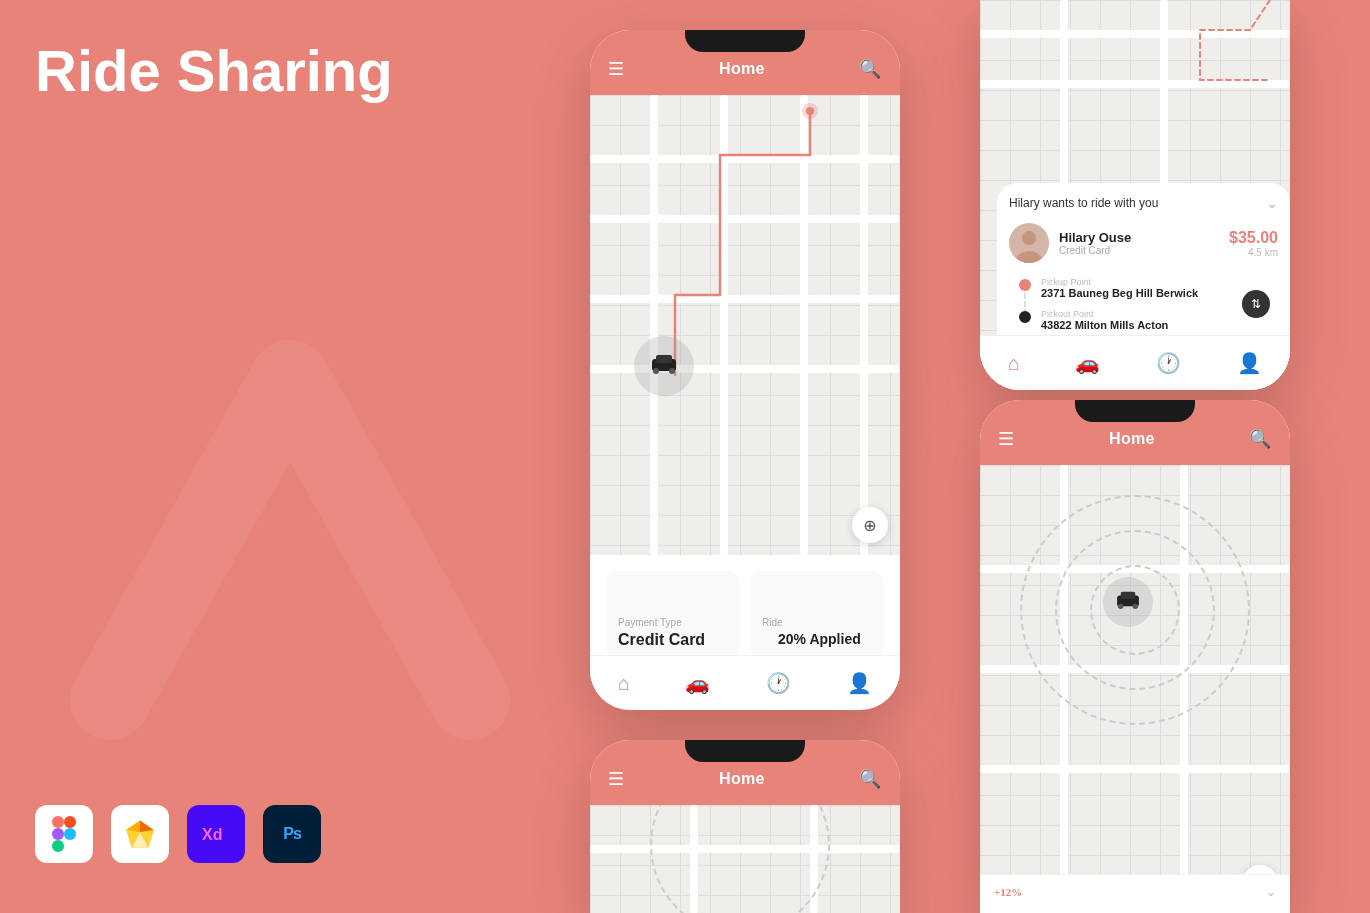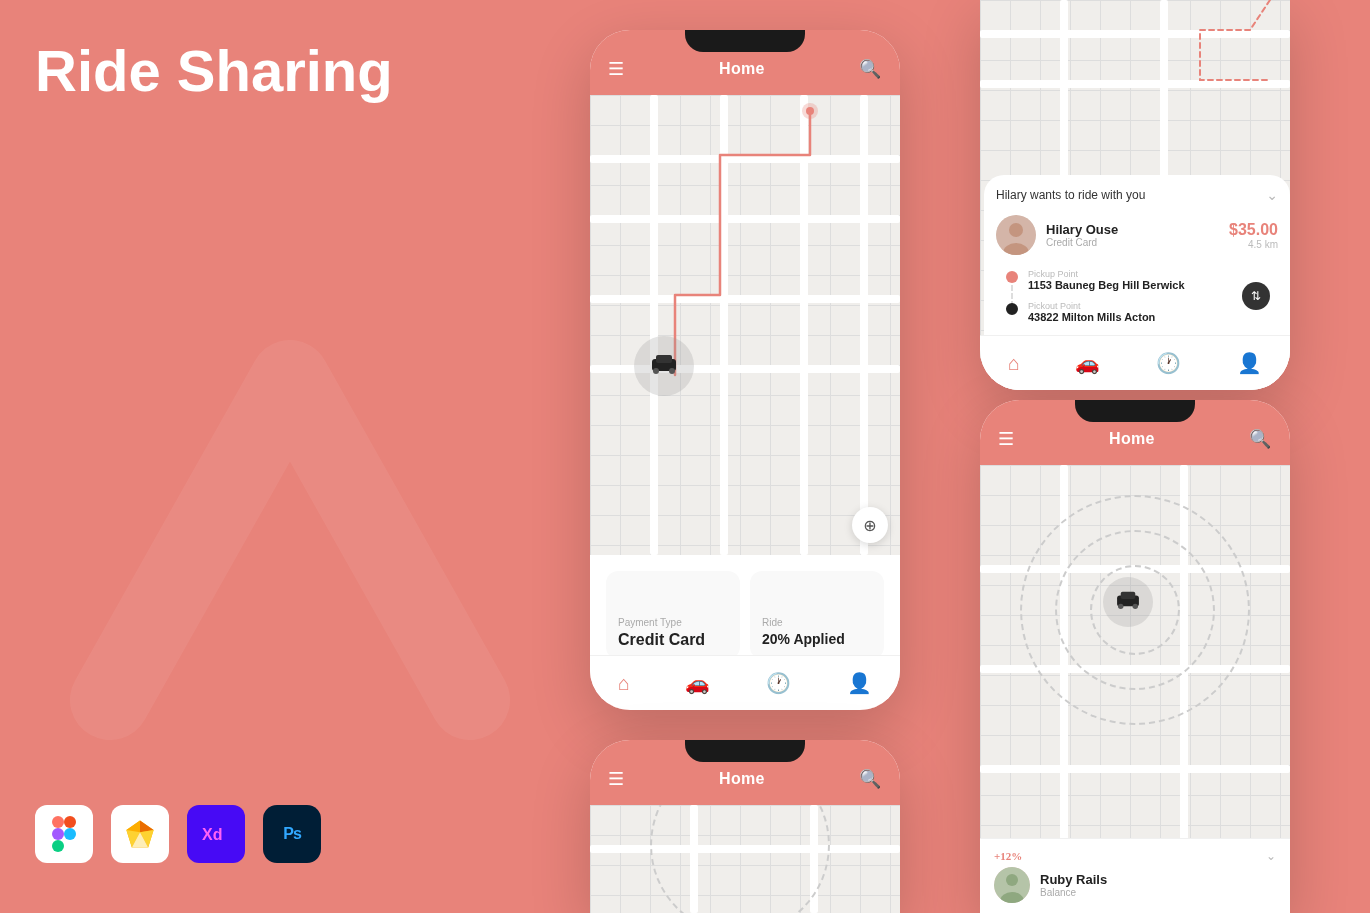--- a/index.html
+++ b/index.html
@@ -40,21 +40,21 @@
       height: 58px;
       border-radius: 12px;
       display: flex;
       align-items: center;
       justify-content: center;
       font-size: 28px;
     }
     .tool-icon.figma { background: #fff; }
     .tool-icon.sketch { background: #fff; }
     .tool-icon.xd { background: #470AF5; color: #ff61f6; }
-    .tool-icon.ps { background: #001E36; color: #31A8FF; font-size: 18px; font-weight: bold; border-radius: 14px; }
+    .tool-icon.ps { background: #001E36; color: #31A8FF; font-size: 18px; font-weight: bold; }
 
     
     .bg-arrow {
       position: absolute;
       left: 50px;
       top: 280px;
       width: 480px;
       height: 480px;
       opacity: 0.12;
     }
@@ -463,21 +463,21 @@
   </div>
 
   <div class="bottom-panel" style="bottom:50px; height:105px;">
     <div class="payment-row">
       <div class="payment-box">
         <div class="payment-label">Payment Type</div>
         <div class="payment-value">Credit Card</div>
       </div>
       <div class="payment-box">
         <div class="payment-label">Ride</div>
-        <div class="payment-value" style="font-size:14px;">20% Applied</div>
+        <div class="payment-value" style="font-size:14px;margin-left:16px;">20% Applied</div>
       </div>
     </div>
     <button class="end-trip-btn">END TRIP</button>
   </div>
 
   <div class="bottom-nav">
     <span class="nav-icon active">⌂</span>
     <span class="nav-icon">🚗</span>
     <span class="nav-icon">🕐</span>
     <span class="nav-icon">👤</span>
@@ -492,21 +492,21 @@
       <div class="map-road-h" style="top:80px;left:0;right:0;"></div>
       <div class="map-road-v" style="left:80px;top:0;bottom:0;"></div>
       <div class="map-road-v" style="left:180px;top:0;bottom:0;"></div>
 
       <svg style="position:absolute;top:0;left:0;width:100%;height:100%;">
         <polyline points="290,0 270,30 220,30 220,80 290,80" stroke="#E8837A" stroke-width="2" fill="none" stroke-dasharray="5,4" stroke-linecap="round"></polyline>
       </svg>
     </div>
   </div>
 
-  <div style="position:absolute;bottom:0;left:4px;right:0;background:#fff;padding:12px 12px 22px;border-radius:20px 20px 0 0;">
+  <div style="position:absolute;bottom:0;left:17px;right:0;background:#fff;padding:12px 12px 14px;border-radius:20px 20px 0 0;">
     <div class="ride-request-header">
       <span class="ride-request-text">Hilary wants to ride with you</span>
       <span class="chevron-icon">⌄</span>
     </div>
 
     <div class="rider-row">
       <div class="avatar">
         <svg width="40" height="40" viewBox="0 0 40 40">
           <circle cx="20" cy="20" r="20" fill="#d4b5a8"></circle>
           <circle cx="20" cy="15" r="7" fill="#c4957f"></circle>
@@ -524,21 +524,21 @@
     </div>
 
     <div class="route-info" style="position:relative;padding-left:10px;">
 
       <div style="position:absolute;left:15px;top:16px;bottom:16px;width:2px;border-left:2px dashed #ddd;"></div>
 
       <div class="route-point">
         <div class="route-dot pickup"></div>
         <div>
           <div class="route-point-label">Pickup Point</div>
-          <div class="route-point-address">1153 Bauneg Beg Hill Berwick</div>
+          <div class="route-point-address">2371 Bauneg Beg Hill Berwick</div>
         </div>
       </div>
 
       <div class="swap-icon" style="right:8px;top:50%;transform:translateY(-50%);">⇅</div>
 
       <div class="route-point" style="margin-bottom:0;">
         <div class="route-dot dropoff"></div>
         <div>
           <div class="route-point-label">Pickout Point</div>
           <div class="route-point-address">43822 Milton Mills Acton</div>
@@ -593,33 +593,20 @@
 
       <div class="gps-icon">⊕</div>
     </div>
   </div>
 
   <div style="position:absolute;bottom:0;left:0;right:0;background:#fff;padding:10px 14px;border-top:1px solid #f0f0f0;">
     <div style="display:flex;justify-content:space-between;align-items:center;margin-bottom:4px;">
       <span style="font-size:11px;color:#E8837A;font-weight:600;font-family:Liberation Serif, serif;">+12%</span>
       <span style="color:#bbb;font-size:12px;">⌄</span>
     </div>
-    <div style="display:flex;align-items:center;gap:10px;">
-      <div class="avatar" style="width:36px;height:36px;">
-        <svg width="36" height="36" viewBox="0 0 36 36">
-          <circle cx="18" cy="18" r="18" fill="#b5c4a8"></circle>
-          <circle cx="18" cy="13" r="6" fill="#8fa880"></circle>
-          <ellipse cx="18" cy="34" rx="12" ry="9" fill="#8fa880"></ellipse>
-        </svg>
-      </div>
-      <div>
-        <div style="font-size:13px;font-weight:700;color:#222;">Ruby Rails</div>
-        <div style="font-size:10px;color:#aaa;">Balance</div>
-      </div>
-    </div>
   </div>
 </div>
 
 <div class="phone phone-bottom">
   <div class="notch"></div>
 
   <div class="phone-header">
     <span class="header-icon">☰</span>
     <span class="phone-header-title">Home</span>
     <span class="header-icon">🔍</span>

